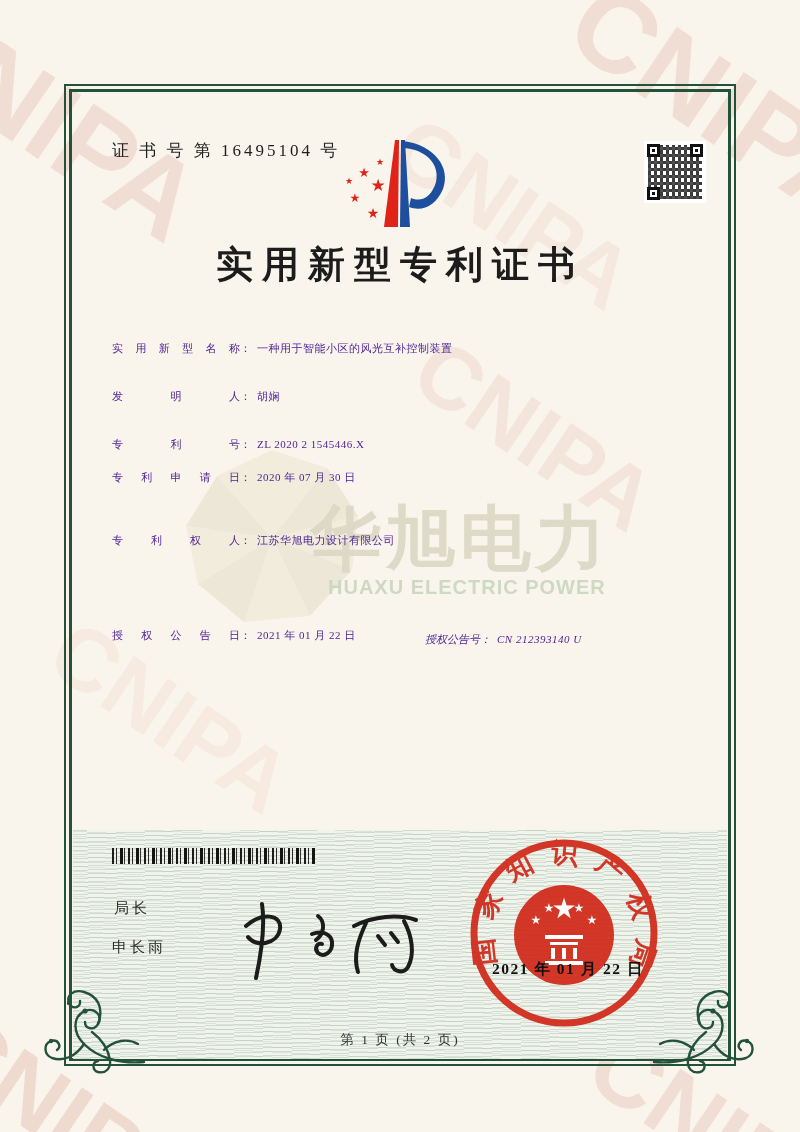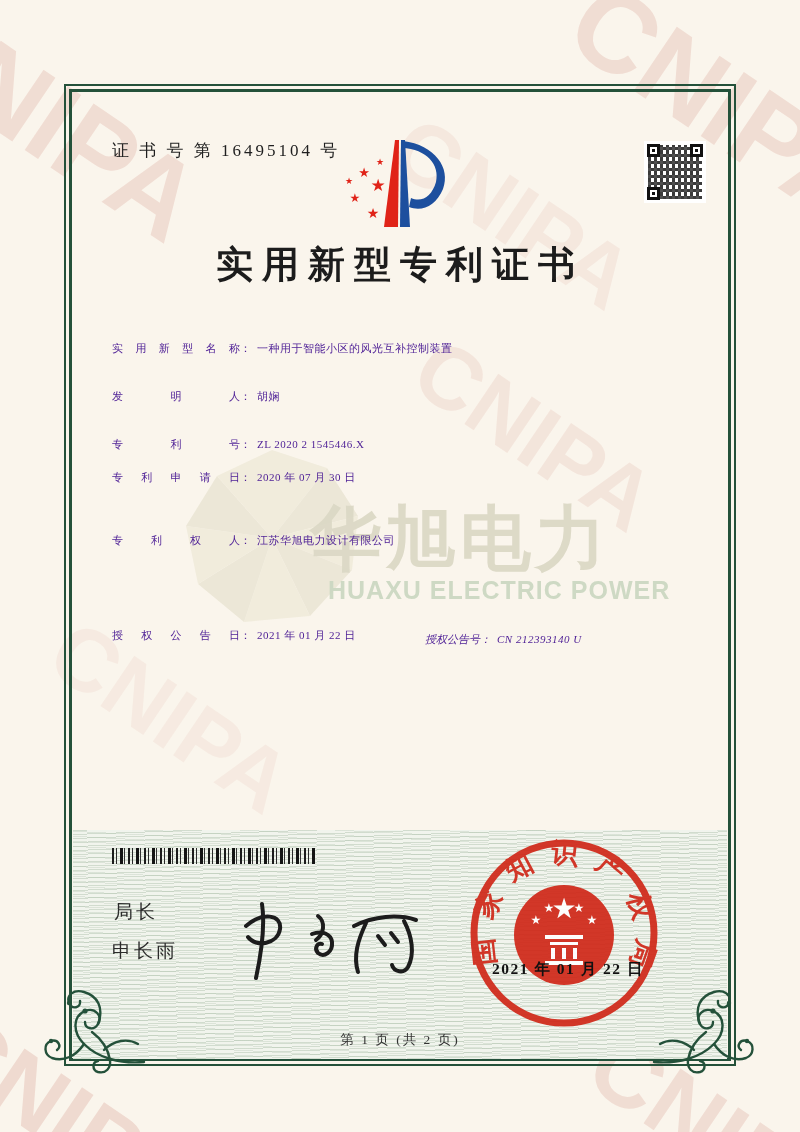--- a/index.html
+++ b/index.html
@@ -14,21 +14,21 @@
       font-weight:bold; pointer-events:none; white-space:nowrap; z-index:1;}
   .wm-cnipa{color:#dca79b; transform:rotate(34deg); transform-origin:left top;}
   .wm1{left:-58px; top:-30px; font-size:112px; opacity:.30;}
   .wm2{left:618px; top:-44px; font-size:112px; opacity:.30;}
   .wm3{left:430px; top:96px;  font-size:88px; opacity:.16;}
   .wm4{left:452px; top:318px; font-size:88px; opacity:.20;}
   .wm5{left:88px;  top:600px; font-size:88px; opacity:.13;}
   .wm6{left:-26px; top:988px; font-size:96px; opacity:.34;}
   .wm7{left:630px; top:1008px;font-size:96px; opacity:.30;}
   .wm-co-cn{left:310px; top:492px; font-size:71px; letter-spacing:4px; color:#dcd9c6; opacity:.95;}
-  .wm-co-en{left:328px; top:576px; font-size:25px; letter-spacing:1px; color:#ccd8c2; opacity:.95;}
+  .wm-co-en{left:328px; top:576px; font-size:20px; letter-spacing:1px; color:#ccd8c2; opacity:.95;}
   .wm-umbrella{position:absolute; left:182px; top:448px; z-index:1; opacity:.8;}
   
   .border-outer{position:absolute; left:64px; top:84px; width:668px; height:978px;
     border:2px solid #24513a; z-index:2;}
   .border-inner{position:absolute; left:3px; top:3px; right:3px; bottom:3px;
     border:3px solid #24513a;}
   .guilloche{position:absolute; left:73px; top:830px; width:654px; height:229px; z-index:2;
     background-color:#f1f4ed;
     background-image:
       repeating-linear-gradient(178deg, rgba(170,190,168,.45) 0 1px, rgba(255,255,255,0) 1px 4px),
@@ -63,21 +63,21 @@
     font-size:17px; line-height:29.5px; text-align:justify; color:#1f1f1f;
     font-style:italic; font-family:"Liberation Serif","DejaVu Serif",serif;}
   .body-text p{margin:0; text-indent:2em;}
   
   .barcode{position:absolute; left:112px; top:848px; width:204px; height:16px; z-index:5;
     background-image:repeating-linear-gradient(90deg,
       #1c1c1c 0 2px, transparent 2px 4px,
       #2a2a2a 4px 5px, transparent 5px 8px,
       #141414 8px 11px, transparent 11px 12px,
       #333 12px 13px, transparent 13px 16px);}
-  .signer{position:absolute; z-index:5; font-size:19px; letter-spacing:3px; color:#2b2b2b;
+  .signer{position:absolute; z-index:5; font-size:15px; letter-spacing:3px; color:#2b2b2b;
     font-family:"Liberation Sans","DejaVu Sans",sans-serif;}
   .signer-role{left:114px; top:899px;}
   .signer-name{left:112px; top:938px;}
   .signature{position:absolute; left:232px; top:892px; z-index:5;}
   .seal{position:absolute; left:466px; top:838px; z-index:5; opacity:.93;}
   .seal-date{position:absolute; left:492px; top:959px; z-index:6;
     font-size:15.5px; letter-spacing:1.5px; color:#111; font-weight:bold; white-space:nowrap;}
   .page-indicator{position:absolute; left:0; right:0; top:1031px; z-index:5;
     text-align:center; font-size:13.5px; letter-spacing:2px; color:#333;}
   .continuation{position:absolute; left:0; right:0; top:1080px; z-index:5;

